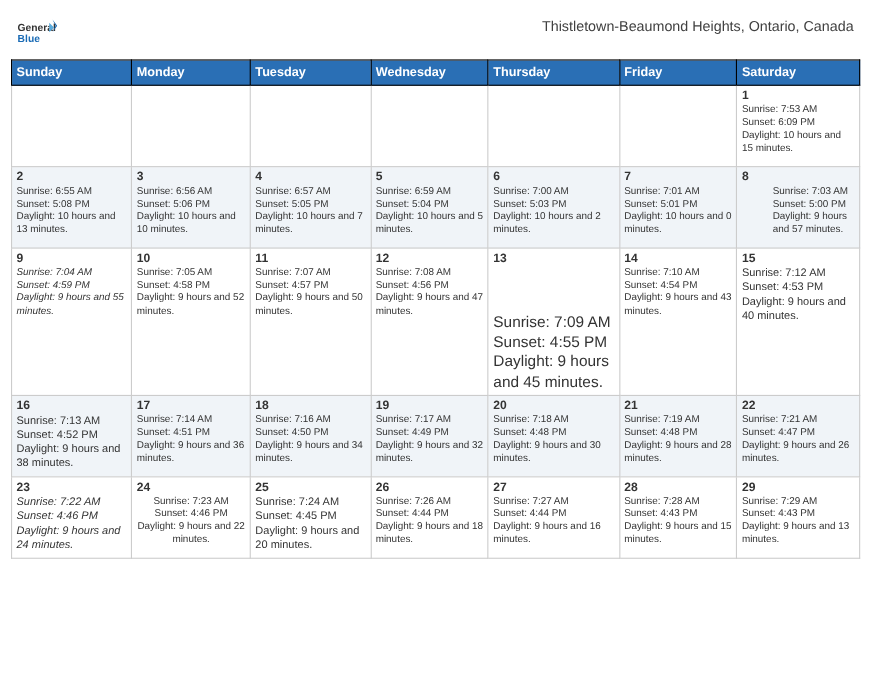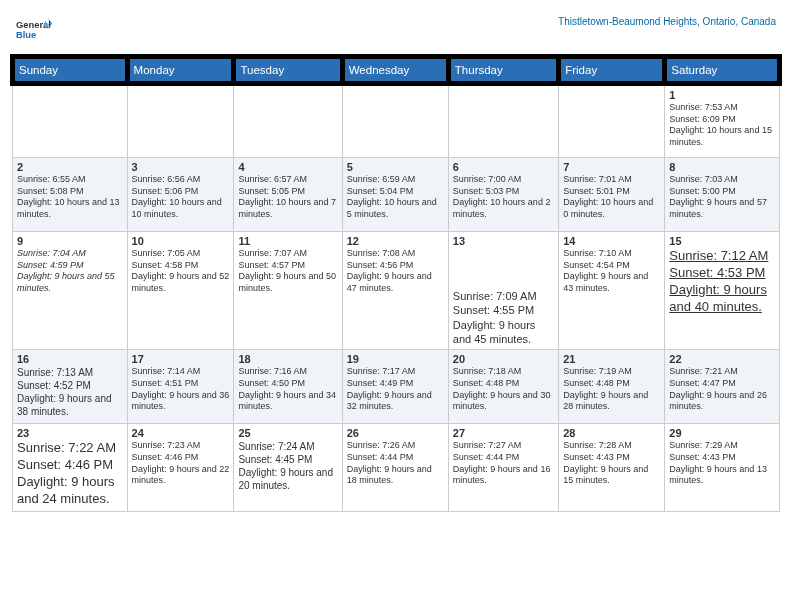--- a/index.html
+++ b/index.html
@@ -30,37 +30,37 @@
     .title-area {
       text-align: right;
     }
     .month-title {
       font-size: 32px;
       font-weight: bold;
       color: #333;
       line-height: 1.1;
     }
     .subtitle {
-      font-size: 10px;
-      color: #0369a1;
+      font-size: 13px;
+      color: #404040;
       margin-top: 2px;
     }
     .calendar {
       width: 100%;
       border-collapse: collapse;
       border: 1px solid #ccc;
     }
     .calendar th {
       background-color: #2a6fb5;
       color: #fff;
       font-size: 11.5px;
-      font-weight: normal;
+      font-weight: bold;
       padding: 5px 4px;
       text-align: left;
-      border: 5px solid #000000;
+      border: 1px solid #000000;
     }
     .calendar td {
       vertical-align: top;
       border: 1px solid #ccc;
       padding: 3px 4px;
       font-size: 9.5px;
       color: #333;
       min-width: 100px;
       height: 74px;
     }
@@ -167,21 +167,21 @@
 Daylight: 10 hours and 2 minutes.</div>
         </td>
         <td>
           <span class="day-num">7</span>
           <div style="white-space: pre-line; font-size: 9px; line-height: 1.3;">Sunrise: 7:01 AM
 Sunset: 5:01 PM
 Daylight: 10 hours and 0 minutes.</div>
         </td>
         <td>
           <span class="day-num">8</span>
-          <div style="white-space: pre-line; font-size: 9px; line-height: 1.3;">Sunrise: 7:03 AM
+          <div style="white-space: pre-line; font-size: 9px; line-height: 1.3; margin-left: 28px;">Sunrise: 7:03 AM
 Sunset: 5:00 PM
 Daylight: 9 hours and 57 minutes.</div>
         </td>
       </tr>
       <tr>
         <td>
           <span class="day-num">9</span>
           <div style="white-space: pre-line; font-size: 9px; line-height: 1.3; font-style: italic;">Sunrise: 7:04 AM
 Sunset: 4:59 PM
 Daylight: 9 hours and 55 minutes.</div>
@@ -199,33 +199,33 @@
 Daylight: 9 hours and 50 minutes.</div>
         </td>
         <td>
           <span class="day-num">12</span>
           <div style="white-space: pre-line; font-size: 9px; line-height: 1.3;">Sunrise: 7:08 AM
 Sunset: 4:56 PM
 Daylight: 9 hours and 47 minutes.</div>
         </td>
         <td>
           <span class="day-num">13</span>
-          <div style="white-space: pre-line; font-size: 11px; line-height: 1.3; margin-top: 42px;">Sunrise: 7:09 AM
+          <div style="white-space: pre-line; font-size: 14px; line-height: 1.3; margin-top: 42px;">Sunrise: 7:09 AM
 Sunset: 4:55 PM
 Daylight: 9 hours and 45 minutes.</div>
         </td>
         <td>
           <span class="day-num">14</span>
           <div style="white-space: pre-line; font-size: 9px; line-height: 1.3;">Sunrise: 7:10 AM
 Sunset: 4:54 PM
 Daylight: 9 hours and 43 minutes.</div>
         </td>
         <td>
           <span class="day-num">15</span>
-          <div style="white-space: pre-line; font-size: 13px; line-height: 1.3; text-decoration: underline;">Sunrise: 7:12 AM
+          <div style="white-space: pre-line; font-size: 10px; line-height: 1.3;">Sunrise: 7:12 AM
 Sunset: 4:53 PM
 Daylight: 9 hours and 40 minutes.</div>
         </td>
       </tr>
       <tr>
         <td>
           <span class="day-num">16</span>
           <div style="white-space: pre-line; font-size: 10px; line-height: 1.3;">Sunrise: 7:13 AM
 Sunset: 4:52 PM
 Daylight: 9 hours and 38 minutes.</div>
@@ -263,27 +263,27 @@
         <td>
           <span class="day-num">22</span>
           <div style="white-space: pre-line; font-size: 9px; line-height: 1.3;">Sunrise: 7:21 AM
 Sunset: 4:47 PM
 Daylight: 9 hours and 26 minutes.</div>
         </td>
       </tr>
       <tr>
         <td>
           <span class="day-num">23</span>
-          <div style="white-space: pre-line; font-size: 13px; line-height: 1.3;">Sunrise: 7:22 AM
+          <div style="white-space: pre-line; font-size: 10px; line-height: 1.3; font-style: italic;">Sunrise: 7:22 AM
 Sunset: 4:46 PM
 Daylight: 9 hours and 24 minutes.</div>
         </td>
         <td>
           <span class="day-num">24</span>
-          <div style="white-space: pre-line; font-size: 9px; line-height: 1.3;">Sunrise: 7:23 AM
+          <div style="white-space: pre-line; font-size: 9px; line-height: 1.3; text-align: center;">Sunrise: 7:23 AM
 Sunset: 4:46 PM
 Daylight: 9 hours and 22 minutes.</div>
         </td>
         <td>
           <span class="day-num">25</span>
           <div style="white-space: pre-line; font-size: 10px; line-height: 1.3;">Sunrise: 7:24 AM
 Sunset: 4:45 PM
 Daylight: 9 hours and 20 minutes.</div>
         </td>
         <td>

